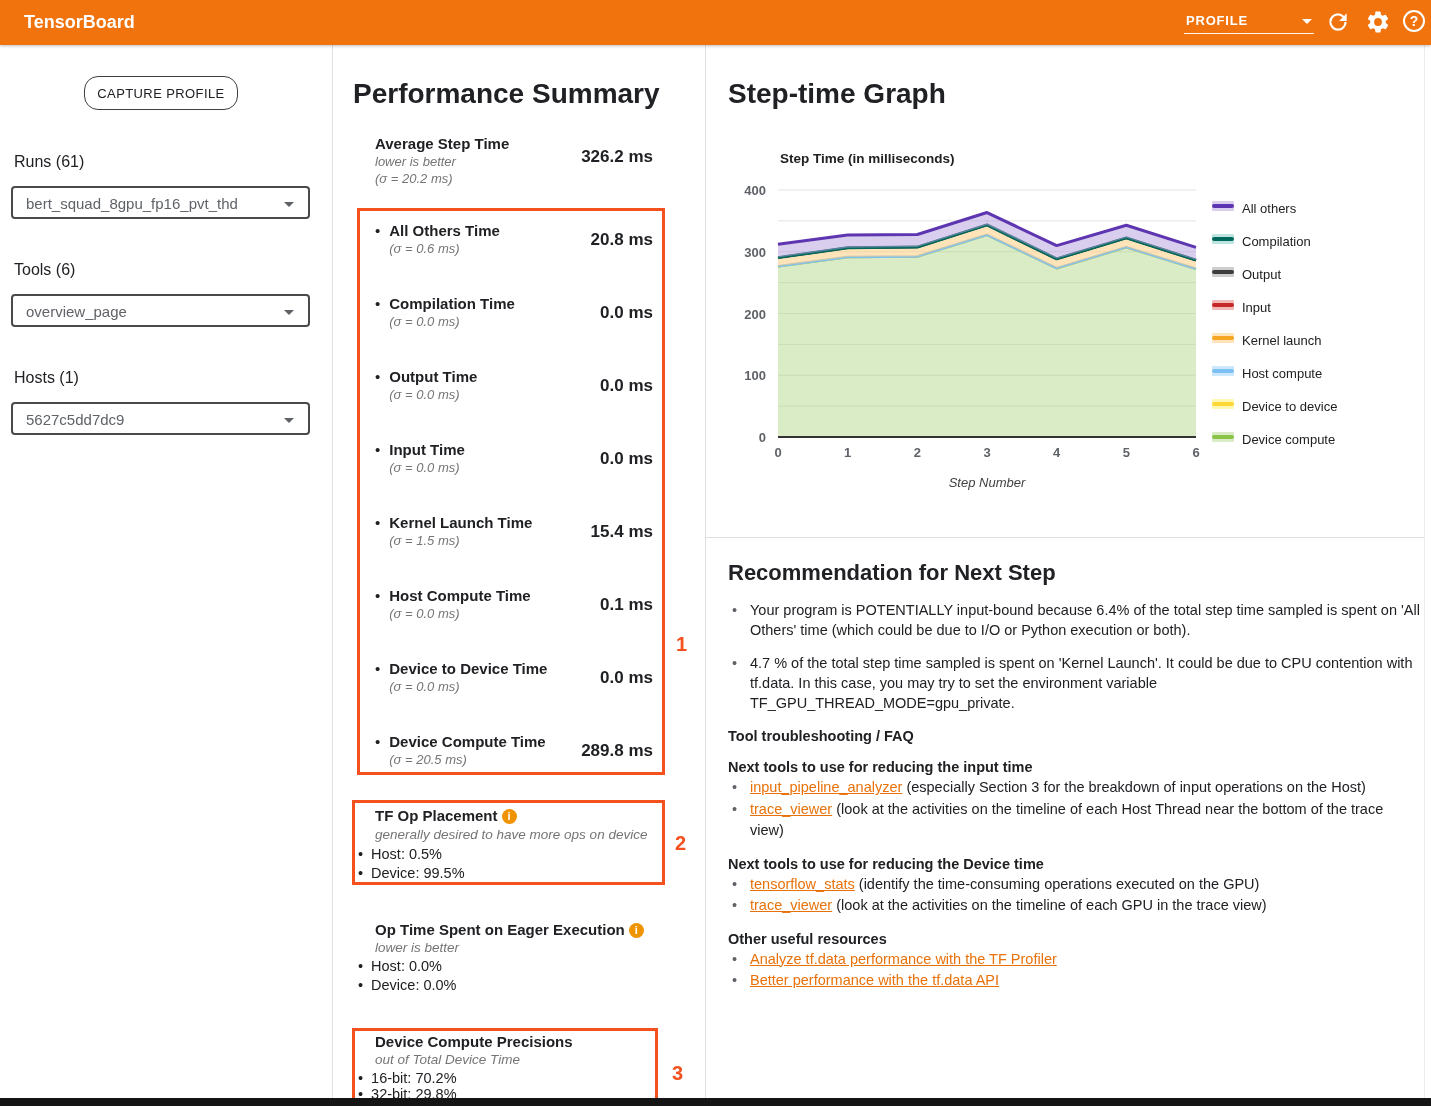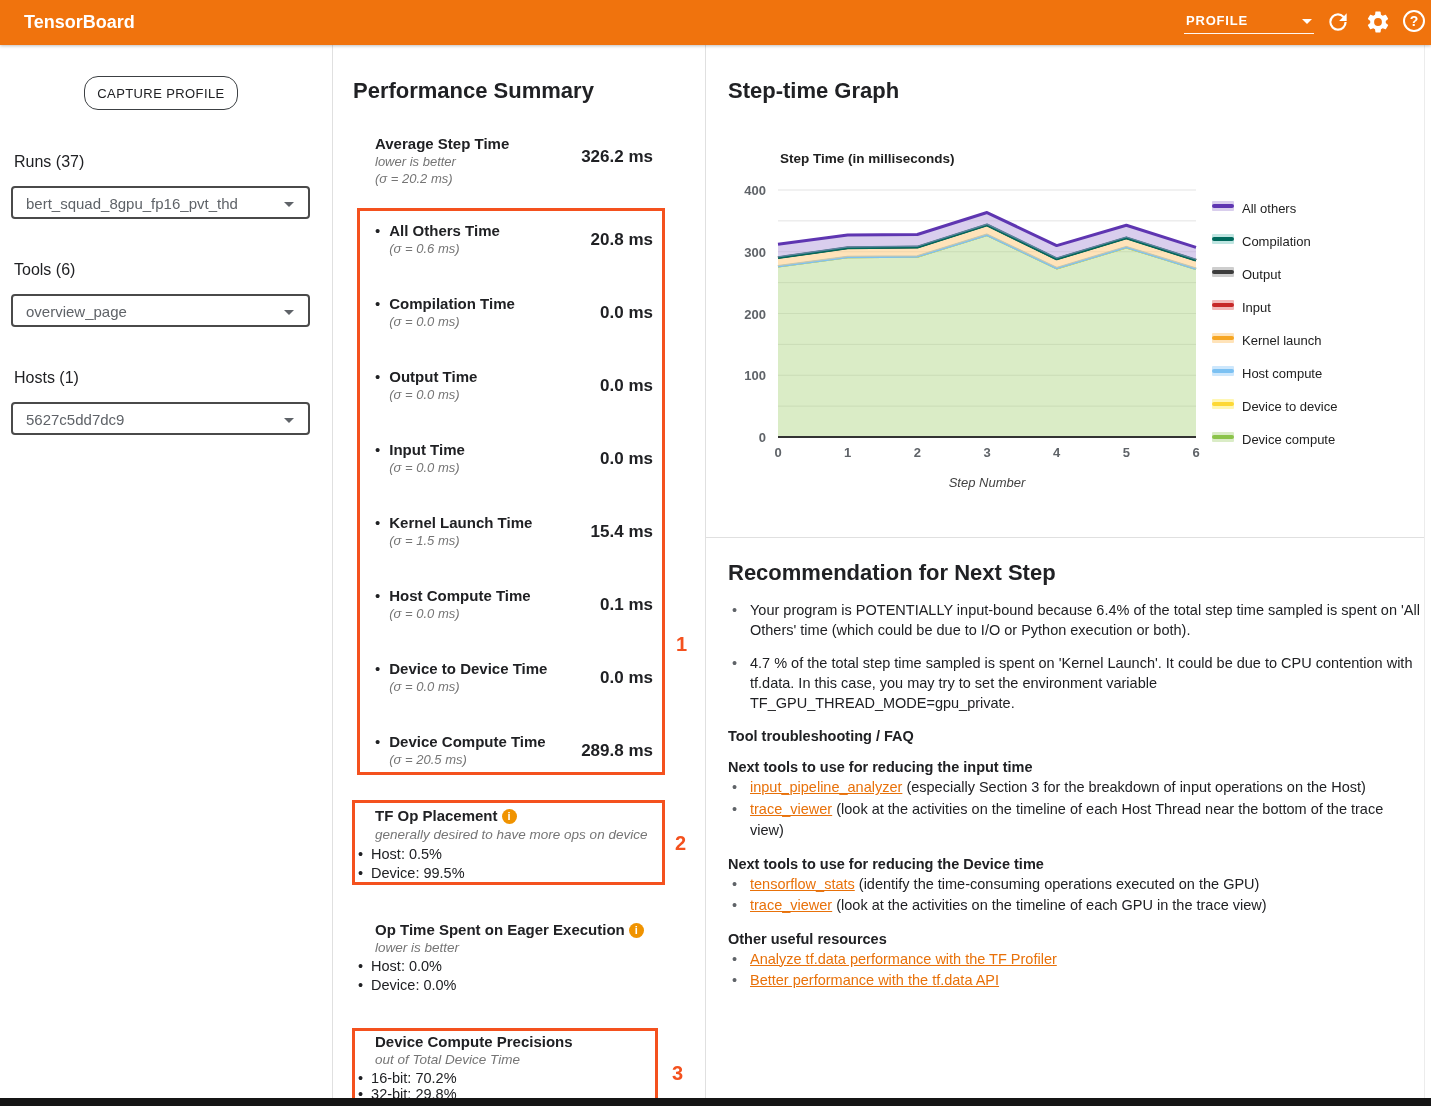--- a/index.html
+++ b/index.html
@@ -31,21 +31,21 @@
   
   .capture-btn{position:absolute;left:84px;top:76px;width:154px;height:34px;background:#fff;
     border:1px solid #3c4043;border-radius:14px;font-size:13px;letter-spacing:.4px;color:#202124;
     display:flex;align-items:center;justify-content:center;cursor:pointer;font-family:inherit;}
   .side-label{position:absolute;left:14px;font-size:16px;font-weight:500;color:#202124;}
   .select-box{position:absolute;left:11px;width:299px;height:33px;border:2px solid #4a4a4a;border-radius:4px;
     background:#fff;cursor:pointer;}
   .select-box .val{position:absolute;left:13px;top:7px;font-size:15px;color:#5f6368;}
   .select-box .caret{border-top-color:#5f6368;right:14px;top:14px;}
   
-  .col-title{position:absolute;font-size:22px;font-weight:bold;color:#202124;}
+  .col-title{position:absolute;font-size:28px;font-weight:bold;color:#202124;}
   .metric-row{position:absolute;left:375px;width:278px;display:flex;justify-content:space-between;}
   .m-left{display:flex;}
   .m-bullet{font-size:15px;margin-right:9px;line-height:18px;color:#202124;}
   .m-label{font-weight:bold;font-size:15px;line-height:18px;}
   .m-note,.m-sigma{font-style:italic;color:var(--c-sub);font-size:13px;line-height:17px;font-weight:normal;}
   .m-value{font-weight:bold;font-size:17px;white-space:nowrap;}
   .red-box{position:absolute;border:3px solid var(--c-annot);}
   .annot-num{position:absolute;color:var(--c-annot);font-size:20px;font-weight:bold;}
   .small-head{font-weight:bold;font-size:15px;line-height:19px;}
   .small-note{font-style:italic;color:var(--c-sub);font-size:13.5px;line-height:18px;}
@@ -99,21 +99,21 @@
   </div>
 </div>
 
 <div class="vdiv" style="left:332px;"></div>
 <div class="vdiv" style="left:705px;"></div>
 <div class="vdiv" style="left:1424px;background:#ececec;"></div>
 <div class="hdiv" style="left:706px;top:537px;width:718px;"></div>
 
 <button class="capture-btn">CAPTURE PROFILE</button>
 
-<div class="side-label" style="top:153px;">Runs (37)</div>
+<div class="side-label" style="top:153px;">Runs (61)</div>
 <div class="select-box" style="top:186px;">
   <span class="val">bert_squad_8gpu_fp16_pvt_thd</span>
   <span class="caret"></span>
 </div>
 
 <div class="side-label" style="top:261px;">Tools (6)</div>
 <div class="select-box" style="top:294px;">
   <span class="val">overview_page</span>
   <span class="caret"></span>
 </div>

